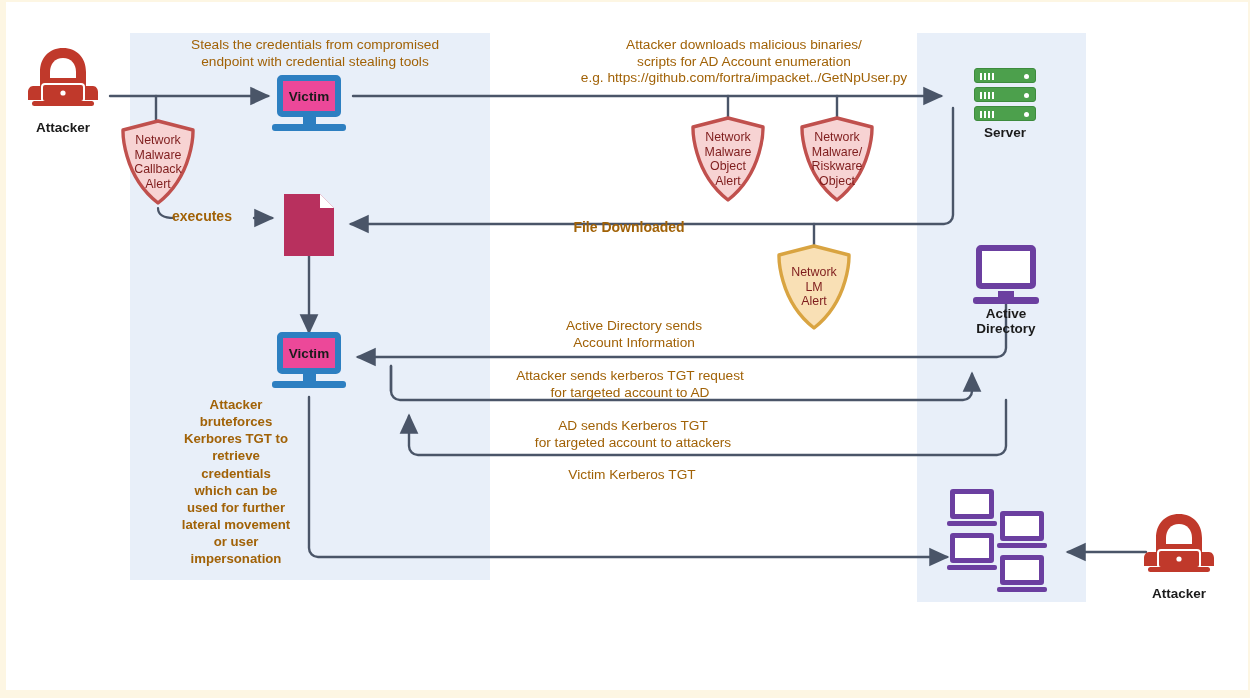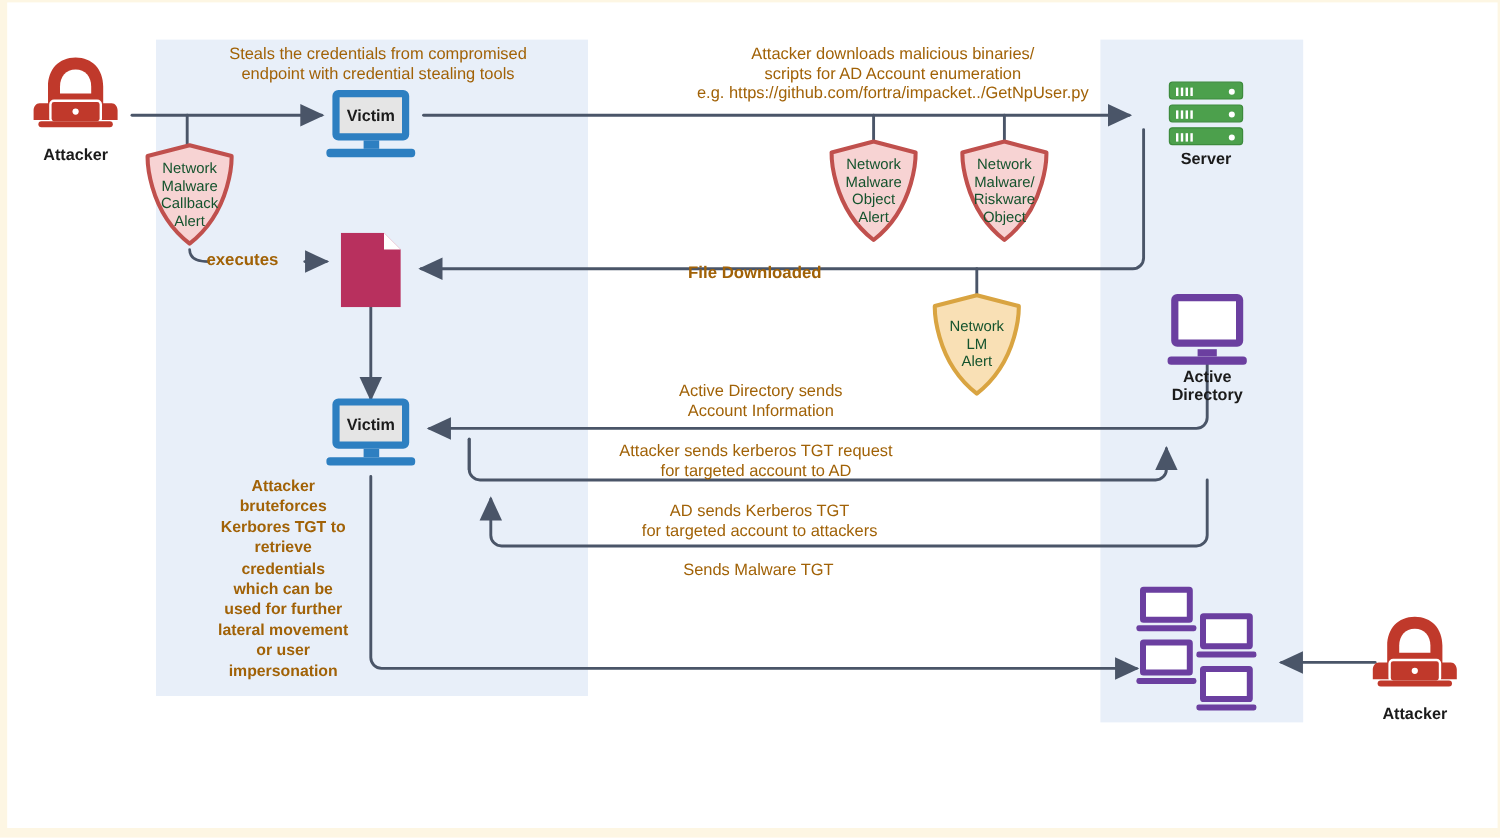--- a/index.html
+++ b/index.html
@@ -43,34 +43,34 @@
   .lbl.b{font-weight:bold;}
 
   
   .shield{
     position:absolute;
     width:78px;height:86px;
     display:flex;align-items:center;justify-content:center;
     text-align:center;
     font-size:12.4px;
     line-height:1.17;
-    color:#14532d;
+    color:#7f1d1d;
     white-space:pre-line;
     box-sizing:border-box;
     padding:0 4px;
   }
   .shield .sv{position:absolute;left:0;top:0;width:78px;height:86px;}
   .shield .st{position:relative;z-index:2;}
 
   
   .victim{position:absolute;width:74px;}
   .vscreen{
     width:64px;height:42px;margin:0 auto;
     border:6px solid #2d7fc1;border-radius:5px;
-    background:#e5e5e5;box-sizing:border-box;
+    background:#ec4899;box-sizing:border-box;
     display:flex;align-items:center;justify-content:center;
     font-size:13.5px;font-weight:600;color:#1b1b1b;
   }
   .vneck{width:13px;height:7px;background:#2d7fc1;margin:0 auto;}
   .vbase{width:74px;height:7px;background:#2d7fc1;border-radius:3px;margin:0 auto;}
 
   
   .admon{position:absolute;width:66px;}
   .ascreen{
     width:60px;height:44px;margin:0 auto;
@@ -300,21 +300,21 @@
 
   <div class="lbl" style="left:510px;top:316px;width:236px;">Active Directory sends
 Account Information</div>
 
   <div class="lbl" style="left:486px;top:366px;width:276px;">Attacker sends kerberos TGT request
 for targeted account to AD</div>
 
   <div class="lbl" style="left:498px;top:416px;width:258px;">AD sends Kerberos TGT
 for targeted account to attackers</div>
 
-  <div class="lbl" style="left:520px;top:465px;width:212px;">Sends Malware TGT</div>
+  <div class="lbl" style="left:520px;top:465px;width:212px;">Victim Kerberos TGT</div>
 
   <div class="lbl b" style="left:168px;top:394px;width:124px;font-size:13.2px;line-height:1.3;">Attacker
 bruteforces
 Kerbores TGT to
 retrieve
 credentials
 which can be
 used for further
 lateral movement
 or user

